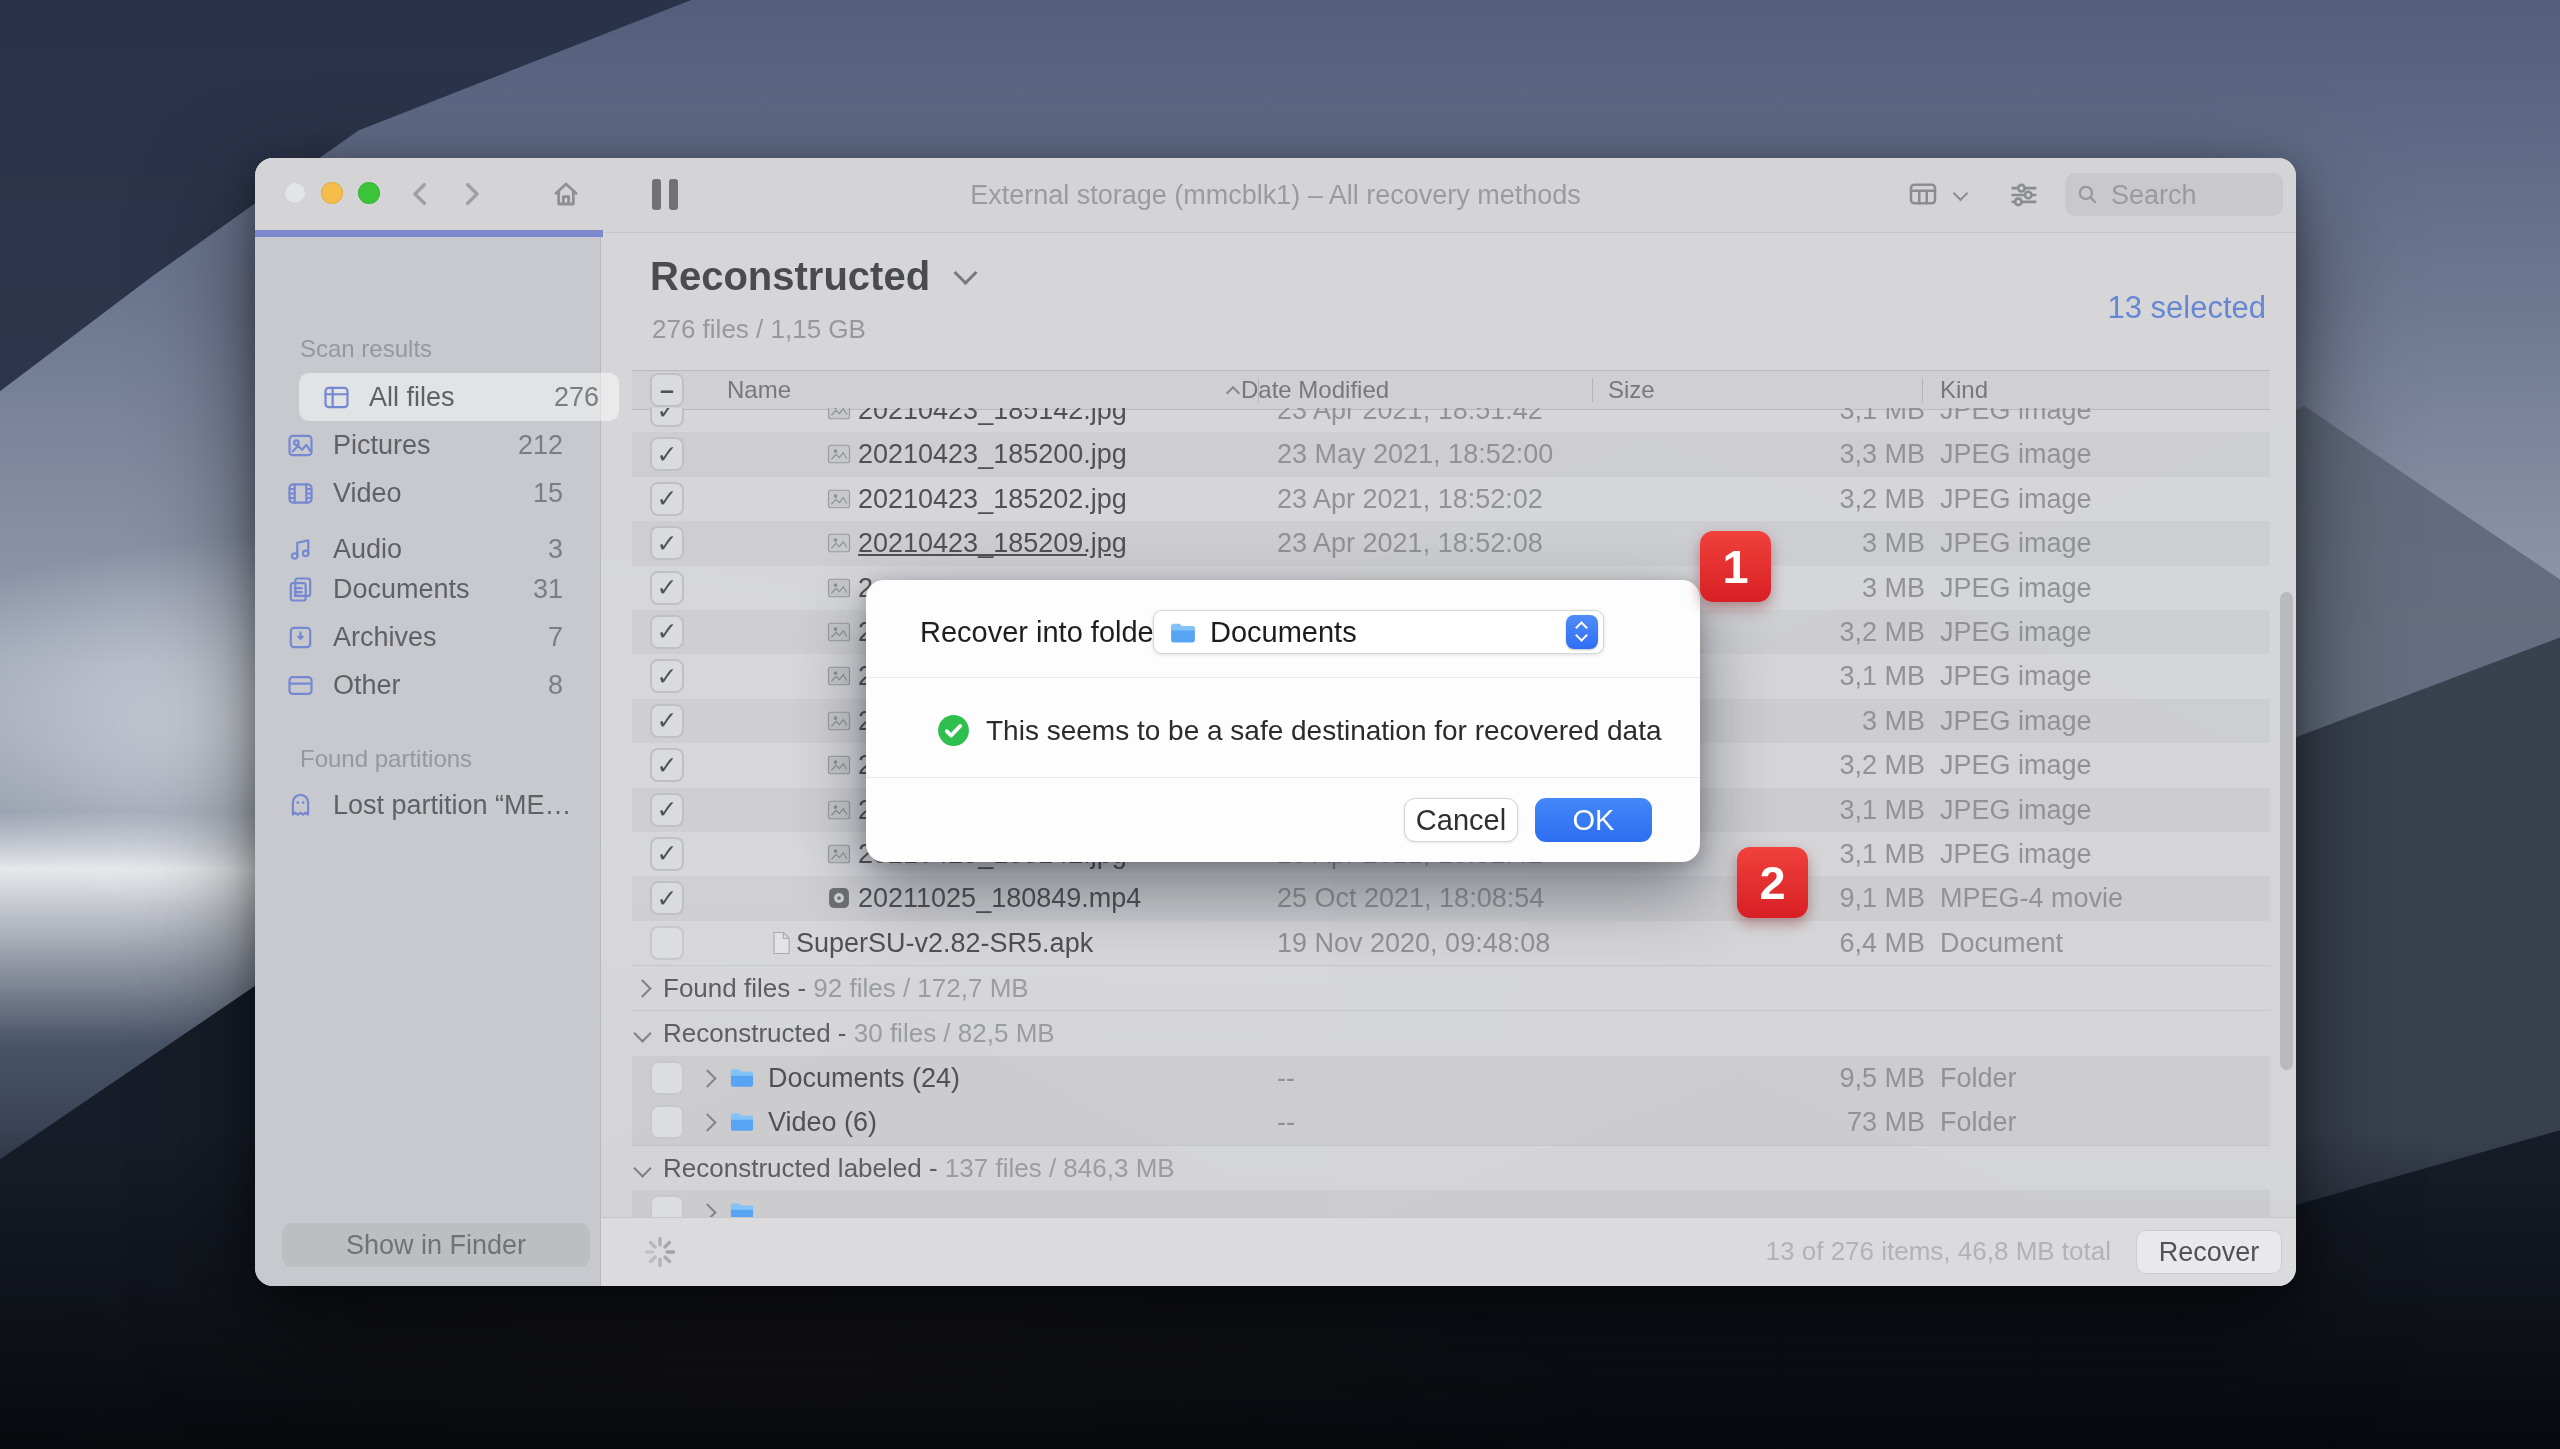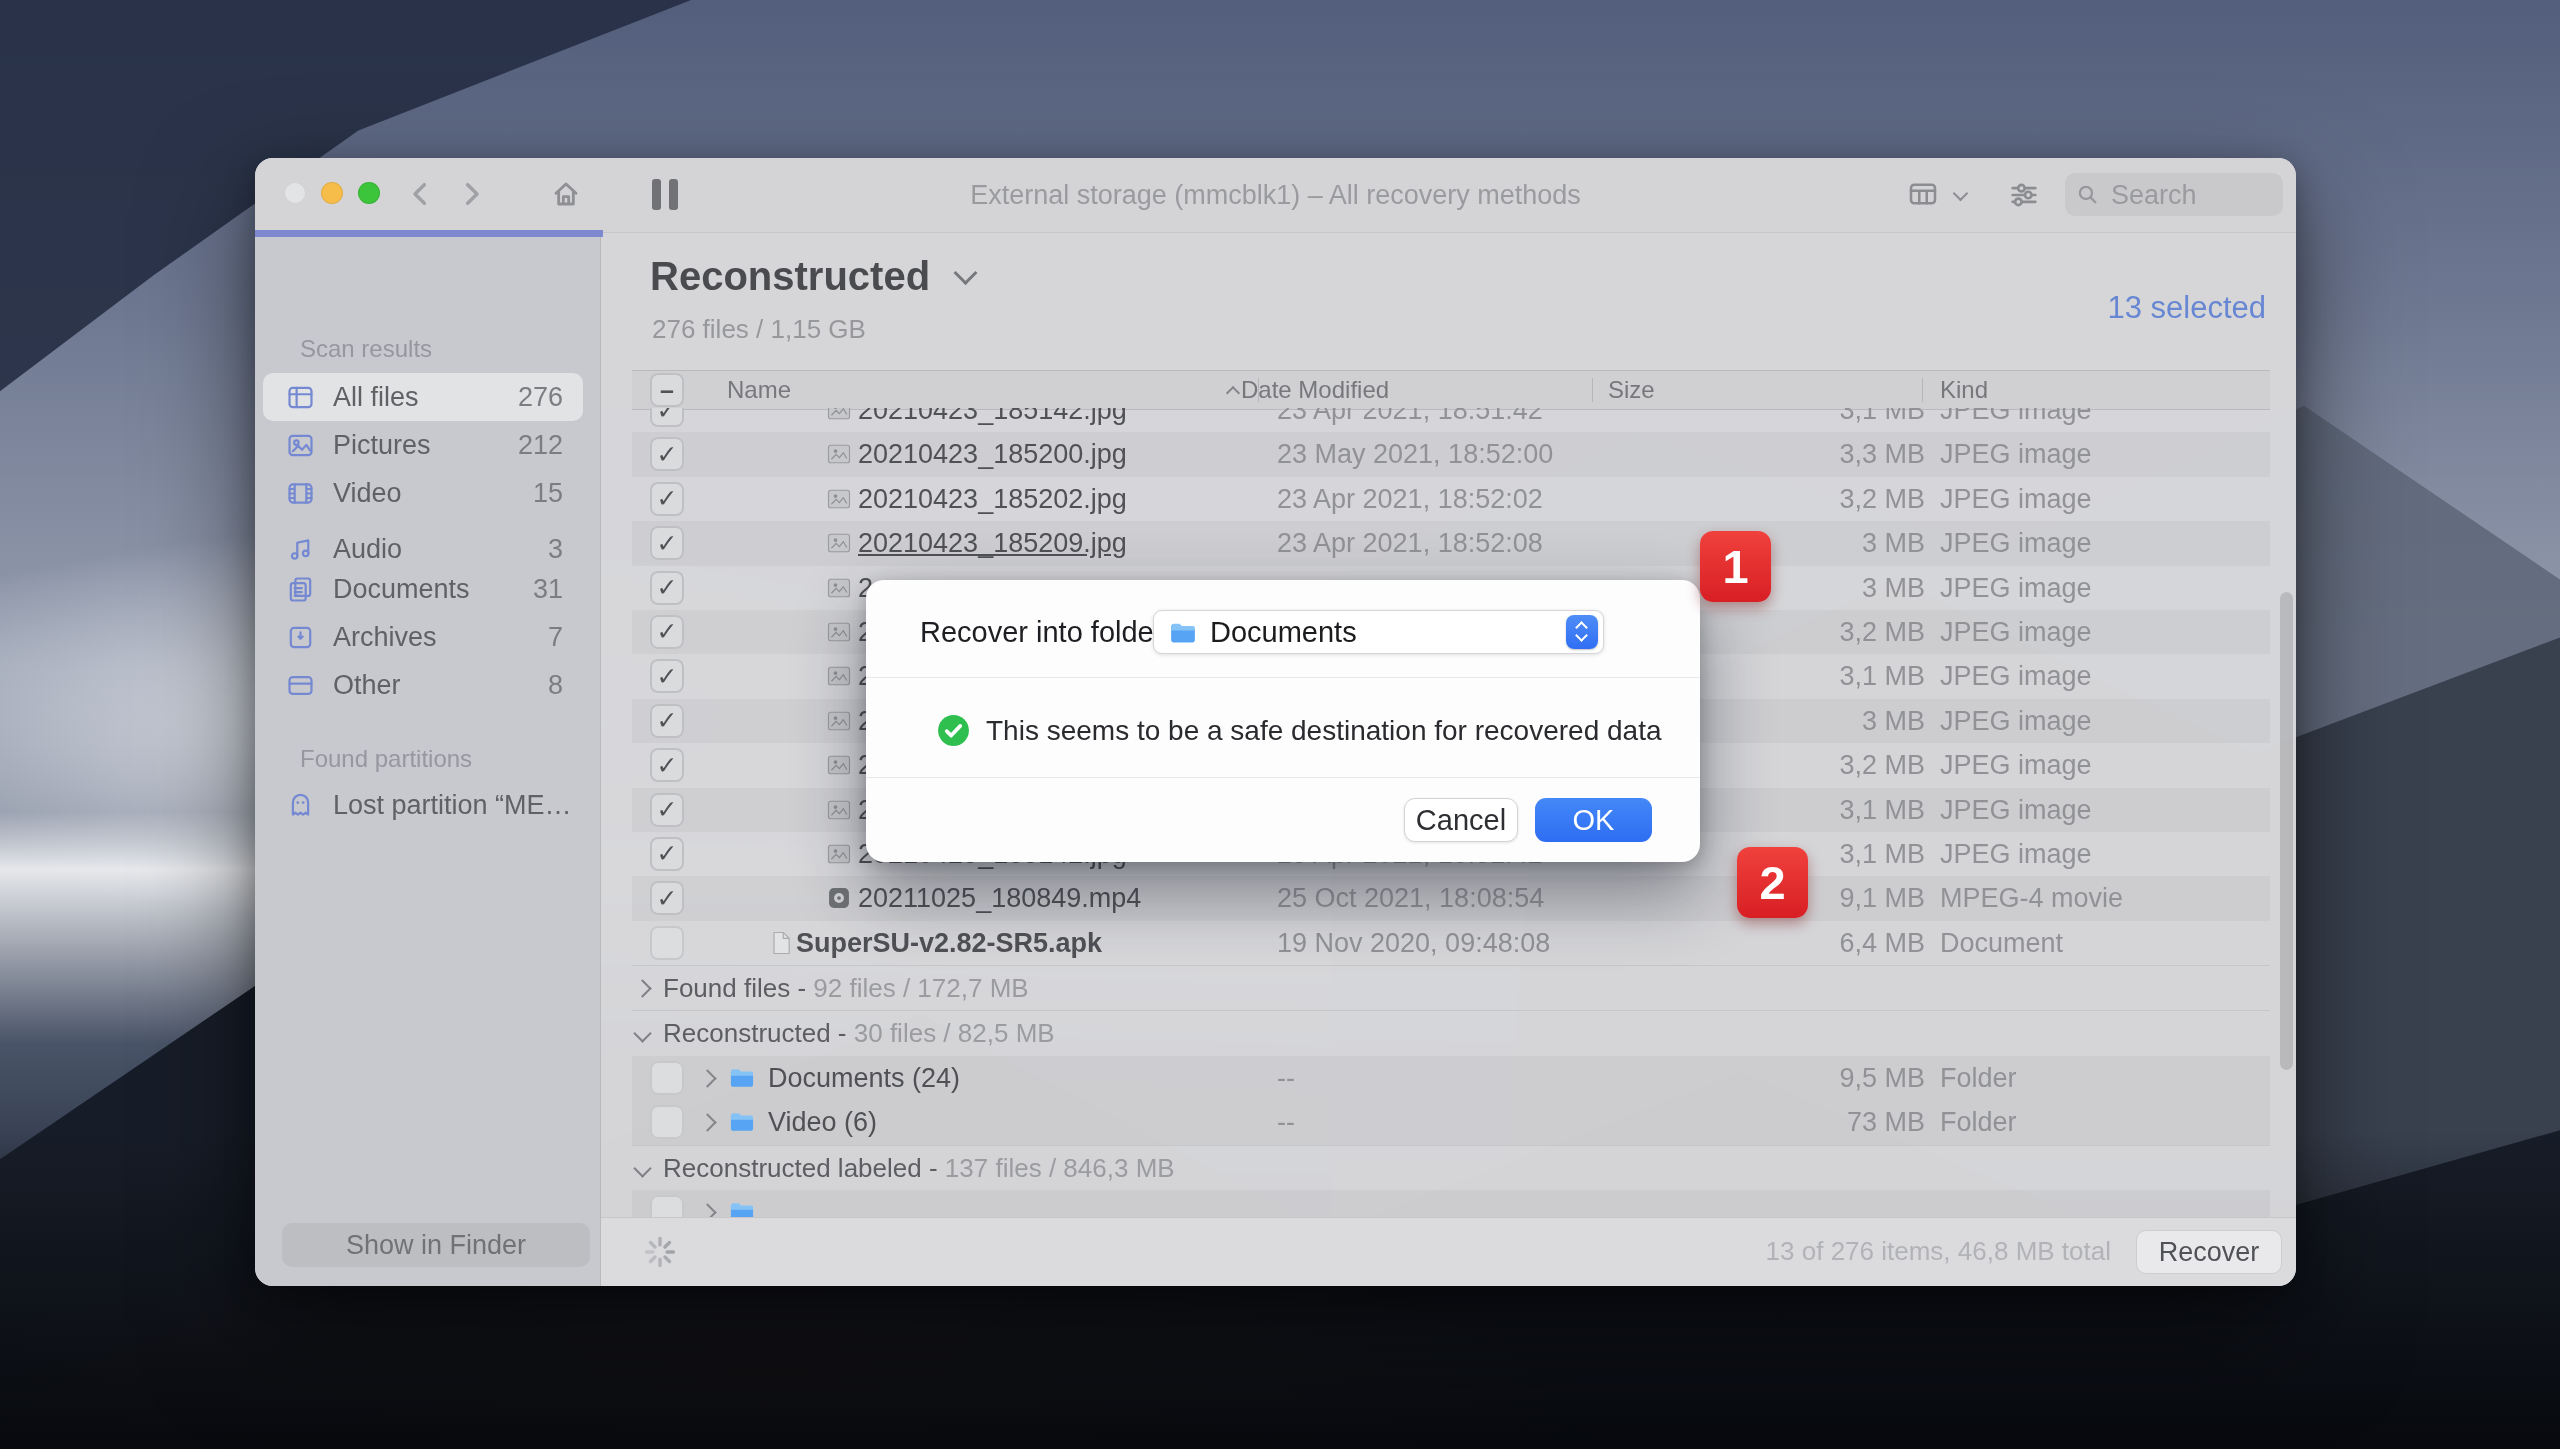--- a/index.html
+++ b/index.html
@@ -50,21 +50,21 @@
   .search svg{position:absolute;left:10px;top:9px;width:25px;height:25px;stroke:#97989c;fill:none;stroke-width:2.2;stroke-linecap:round;}
   .search input{position:absolute;left:44px;top:2px;width:160px;height:38px;border:none;background:transparent;
     font-size:27px;color:#6c6d71;font-family:inherit;outline:none;}
   .search input::placeholder{color:#9a9b9f;}
   .progressline{position:absolute;left:0;top:72px;width:348px;height:7px;background:#7e88cf;}
   
   .sidebar{position:absolute;left:0;top:79px;width:345px;bottom:0;background:#c8c9ce;
     border-right:1px solid rgba(0,0,0,.08);}
   .sb-section{position:absolute;left:45px;font-size:24px;color:#96979f;}
   .sb-item{position:absolute;left:8px;width:320px;height:48px;border-radius:10px;}
-  .sb-item.sel{background:rgba(255,255,255,.48);}
+  .sb-item.sel{background:rgba(255,255,255,.48);margin-left:36px;}
   .sb-item .sbicon{position:absolute;left:22px;top:9px;width:31px;height:31px;}
   .sbicon svg{width:100%;height:100%;stroke:#7589d2;fill:none;stroke-width:1.7;stroke-linejoin:round;stroke-linecap:round;}
   .sbicon .f{fill:#7589d2;stroke:none;}
   .sb-label{position:absolute;left:70px;top:0;line-height:48px;font-size:27px;color:#606165;}
   .sb-count{position:absolute;right:20px;top:0;line-height:48px;font-size:27px;color:#7c7d82;}
   .finder-btn{position:absolute;left:27px;bottom:19px;width:308px;height:44px;border-radius:10px;
     background:rgba(0,0,0,.055);text-align:center;line-height:44px;font-size:27px;color:#717276;}
   
   .main-title{position:absolute;left:395px;top:96px;font-size:40px;font-weight:700;color:#4a4b4e;}
   .main-sub{position:absolute;left:397px;top:156px;font-size:26px;color:#97989c;}
@@ -437,21 +437,21 @@
           <span class="abs fdate" style="left: 645px;">25 Oct 2021, 18:08:54</span>
           <span class="abs fsize">9,1 MB</span>
           <span class="abs fkind" style="left: 1308px;">MPEG-4 movie</span>
         </div>
         <div class="trow">
           <span class="cb off"></span>
           <span class="ficon" style="left: 135px;"><svg viewBox="0 0 24 24">
               <path d="M6 3h8l5 5v13H6z" fill="#e2e3e5" stroke="#ababaf"></path>
               <path d="M14 3v5h5" fill="none" stroke="#ababaf"></path>
             </svg></span>
-          <span class="abs fname" style="left: 164px; font-weight: bold;">SuperSU-v2.82-SR5.apk</span>
+          <span class="abs fname" style="left: 164px;">SuperSU-v2.82-SR5.apk</span>
           <span class="abs fdate" style="left: 645px;">19 Nov 2020, 09:48:08</span>
           <span class="abs fsize">6,4 MB</span>
           <span class="abs fkind" style="left: 1308px;">Document</span>
         </div>
         <div class="trow group">
           <span class="chev grpchev right"></span>
           <span class="abs glabel" style="left: 31px;">Found files - <span class="gsub" style="position: relative; line-height: 44px;">92 files / 172,7 MB</span></span>
         </div>
         <div class="trow group">
           <span class="chev grpchev down"></span>

